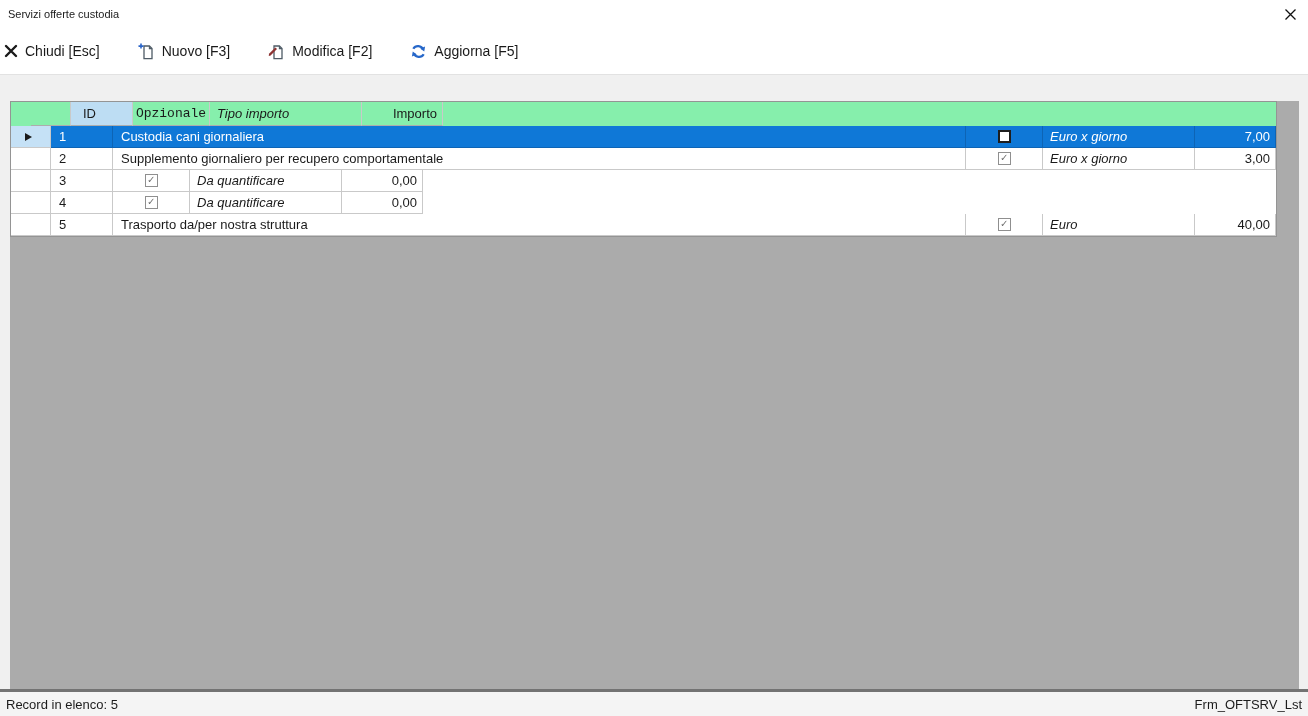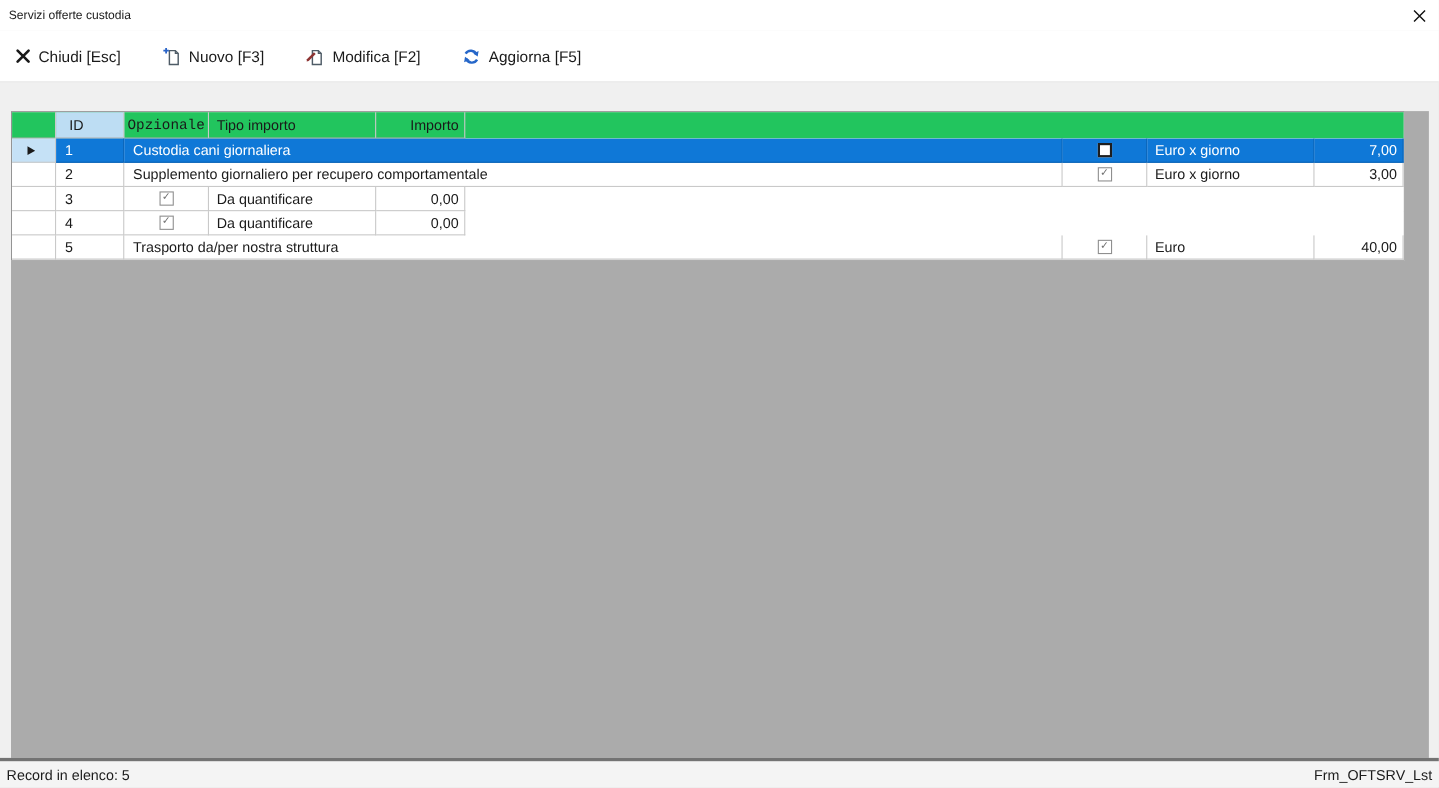--- a/index.html
+++ b/index.html
@@ -19,50 +19,50 @@
   .title-text { font-size:11px; color:#1a1a1a; }
   .close-btn {
     position:absolute; top:3px; right:6px; width:24px; height:22px;
     display:flex; align-items:center; justify-content:center; cursor:pointer;
   }
 
   
   .toolbar {
     position:absolute; top:28px; left:0; width:100%; height:47px;
     background:#FFFFFF; border-bottom:1px solid #E2E2E2;
-    display:flex; align-items:center; padding-left:10px; gap:30px;
+    display:flex; align-items:center; padding-left:0; gap:30px;
   }
   .tb-btn {
     display:flex; align-items:center; gap:7px; cursor:pointer;
     font-size:14px; color:#1a1a1a; padding:4px 4px;
   }
   .tb-btn svg { display:block; }
 
   
   .grid-area {
     position:absolute; left:10px; top:101px; width:1289px; height:589px;
     background:#ABABAB;
   }
   .grid-table {
     position:absolute; top:0; left:0; width:1267px;
     border:1px solid #949494; background:#fff;
   }
-  .hrow { display:flex; height:24px; background:#22c55e; }
+  .hrow { display:flex; height:24px; background:#86efac;padding-left:20px; }
   .drow { display:flex; height:22px; background:#FFFFFF; }
   .cell {
     display:flex; align-items:center;
     border-right:1px solid #C9C9C9; border-bottom:1px solid #C9C9C9;
     font-size:13px; color:#1a1a1a; overflow:hidden; white-space:nowrap;
   }
   .hrow .cell { border-bottom:1px solid #ADADAD; }
   .c-rowhdr { width:40px; }
   .c-id     { width:62px;  padding-left:8px; }
   .c-serv   { width:853px; padding-left:8px; }
   .c-opz    { width:77px;  justify-content:center;font-family:Liberation Mono, monospace; }
-  .c-tipo   { width:152px; padding-left:7px; }
+  .c-tipo   { width:152px; padding-left:7px;font-style:italic; }
   .c-imp    { width:81px;  justify-content:flex-end; padding-right:5px;text-align:center; }
   .hrow .c-id { padding-left:12px; }
   .id-hdr { background:#BDDDF3; }
 
   .drow.selected .cell { background:#0F78D7; color:#FFFFFF; border-right-color:#0D64B5; border-bottom-color:#0D64B5; }
   .drow.selected .cell.c-rowhdr { background:#C5E1F6; border-right-color:#C9C9C9; border-bottom-color:#C9C9C9; }
 
   .row-arrow {
     width:0; height:0; margin-left:14px;
     border-left:7px solid #1a1a1a;

